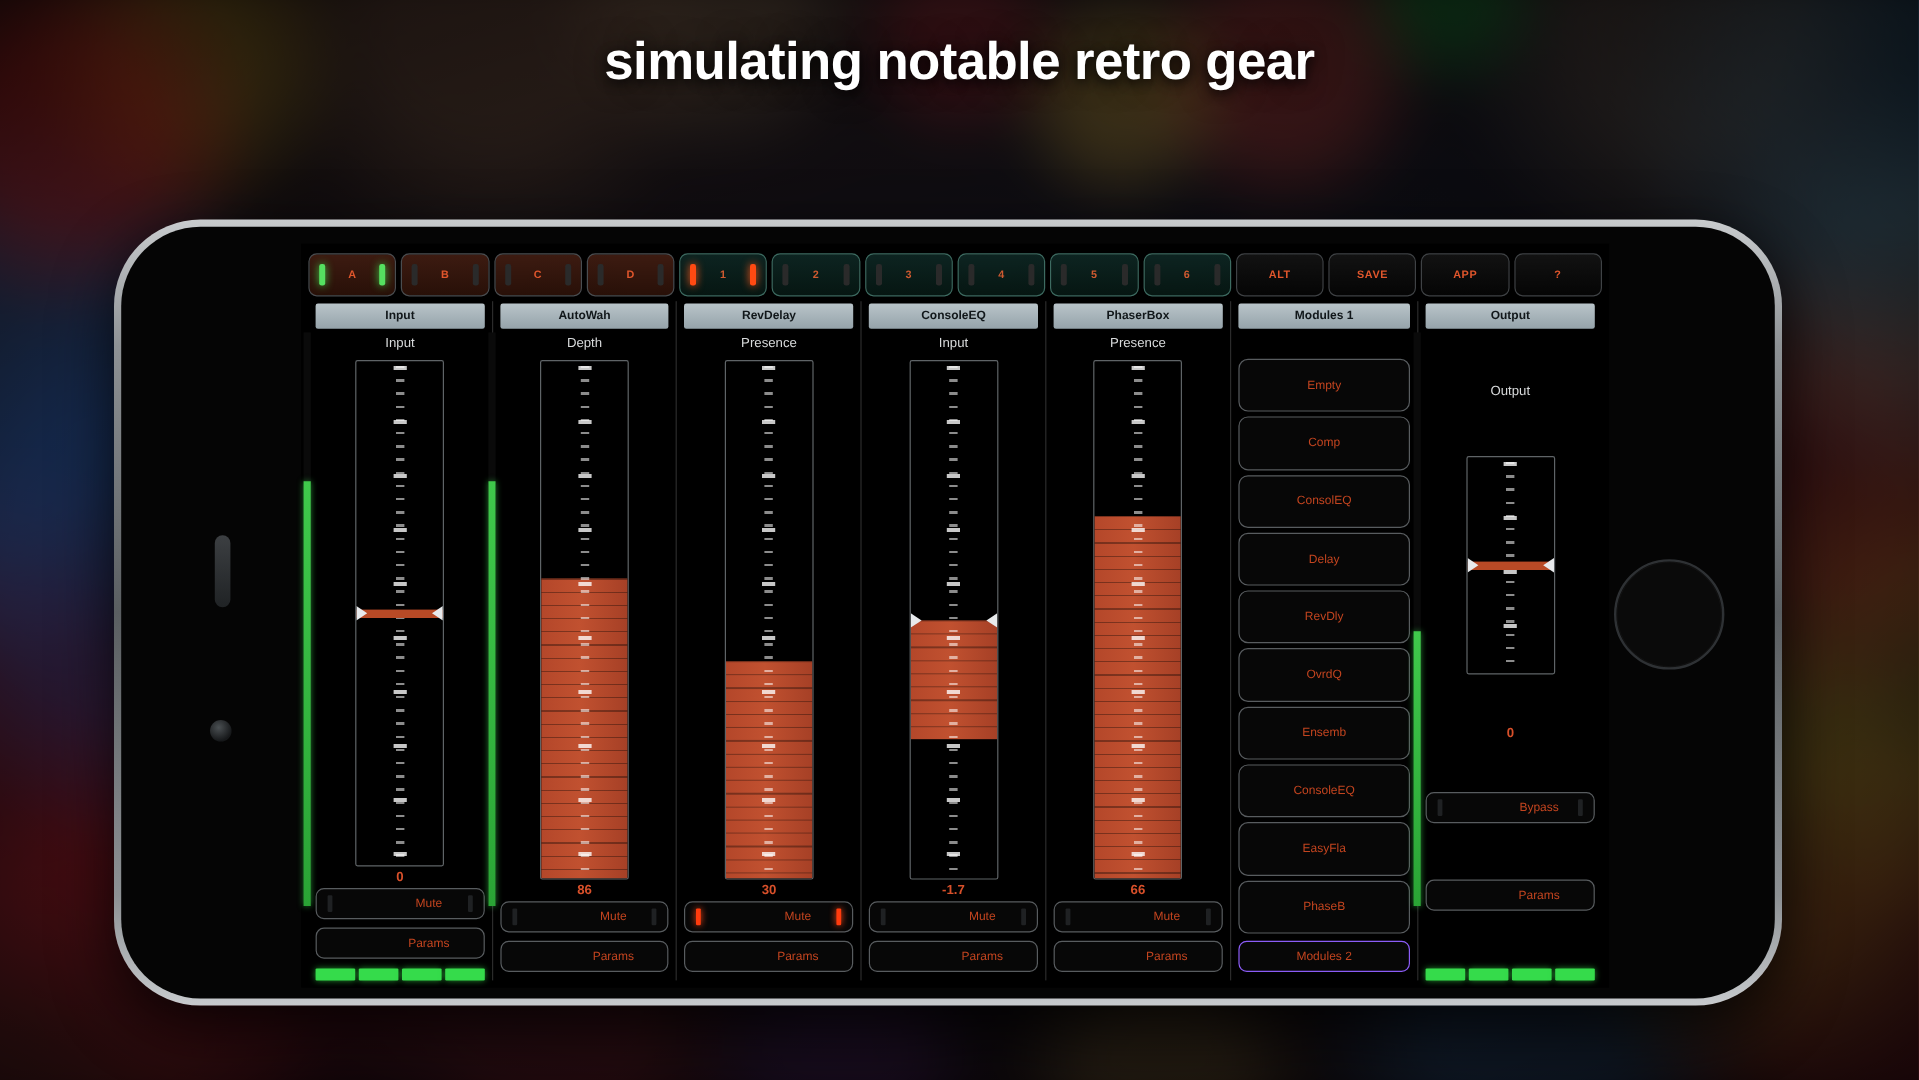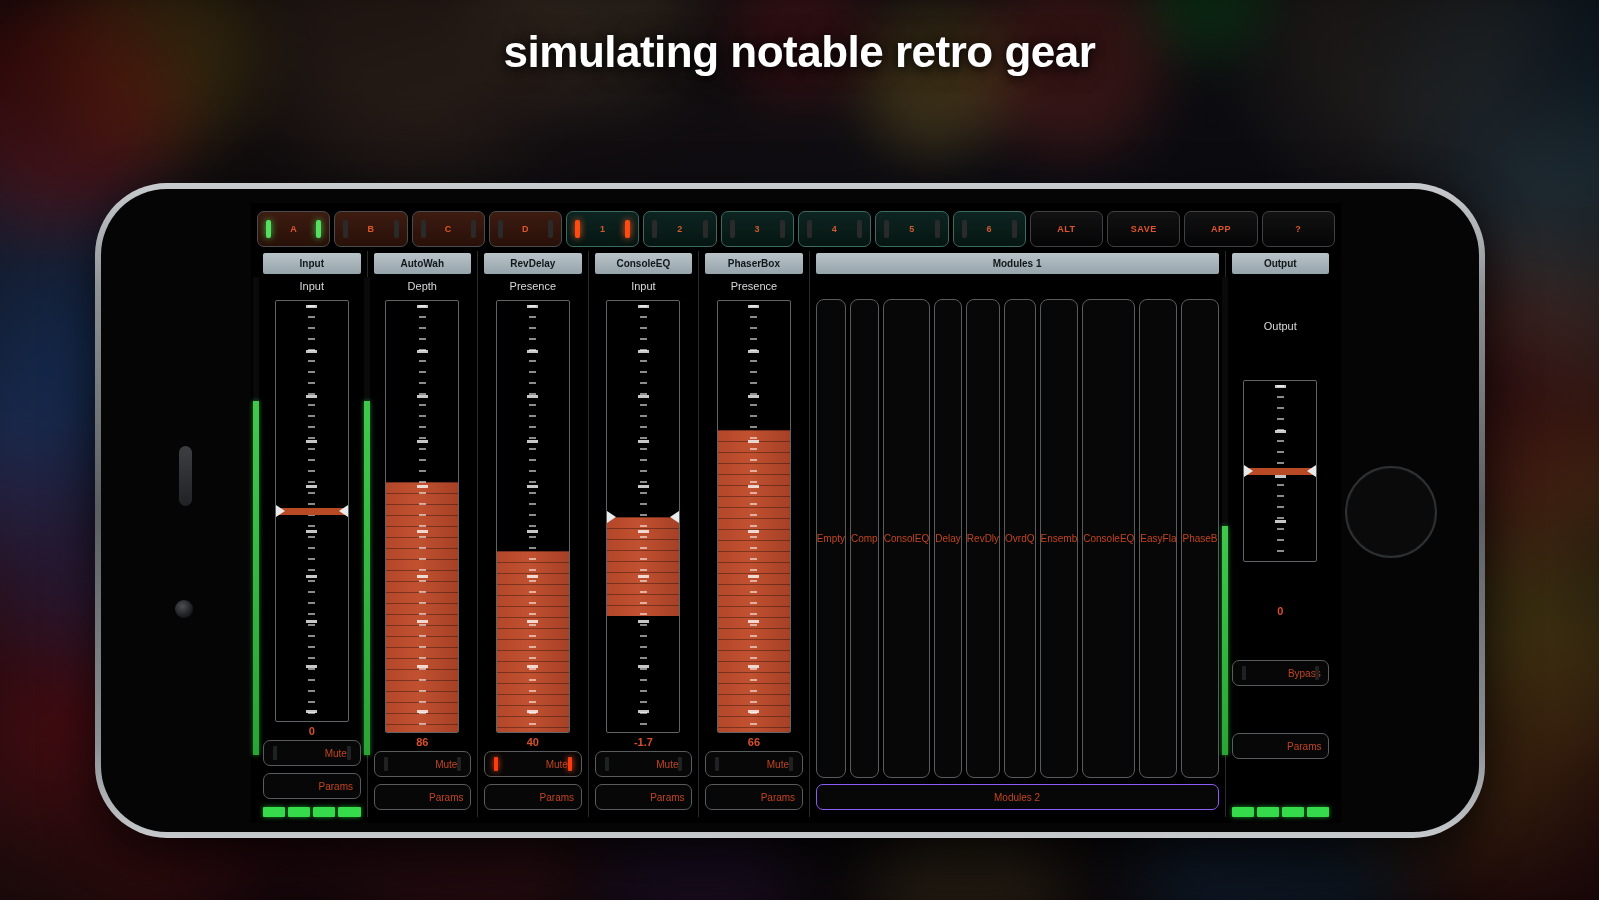--- a/index.html
+++ b/index.html
@@ -258,21 +258,21 @@
     box-shadow:0 0 5px rgba(60,210,80,.6);
   }
 
   .ledbar{
     display:flex; gap:3px; height:10px; margin-top:1px;
   }
   .ledbar span{ flex:1; background:#35db4b; border-radius:1px; box-shadow:0 0 5px rgba(50,210,70,.7); }
 
   
   .mod-list{
-    display:flex; 
+    display:flex; flex-direction:column;
     gap:4px;
     padding-top:25px;
     flex:1;
     min-height:0;
   }
   .mod-item{
     flex:1;
     border:1px solid #585c5f;
     border-radius:8px;
     background:#070707;
@@ -429,21 +429,21 @@
           <div class="col">
             <div class="mod-header">RevDelay</div>
             <div class="param-name">Presence</div>
             <div class="fader-wrap">
               <div class="fader">
                 <div class="ticks"></div>
                 <div class="ticks major"></div>
                 <div class="fill" style="height: 42%;"></div>
               </div>
             </div>
-            <div class="value">40</div>
+            <div class="value">30</div>
             <div class="mute-btn on">
               <span class="led l"></span>
               <span class="led r"></span>
               <span>Mute</span>
             </div>
             <div class="params-btn">Params</div>
           </div>
           <div class="col">
             <div class="mod-header">ConsoleEQ</div>
             <div class="param-name">Input</div>

